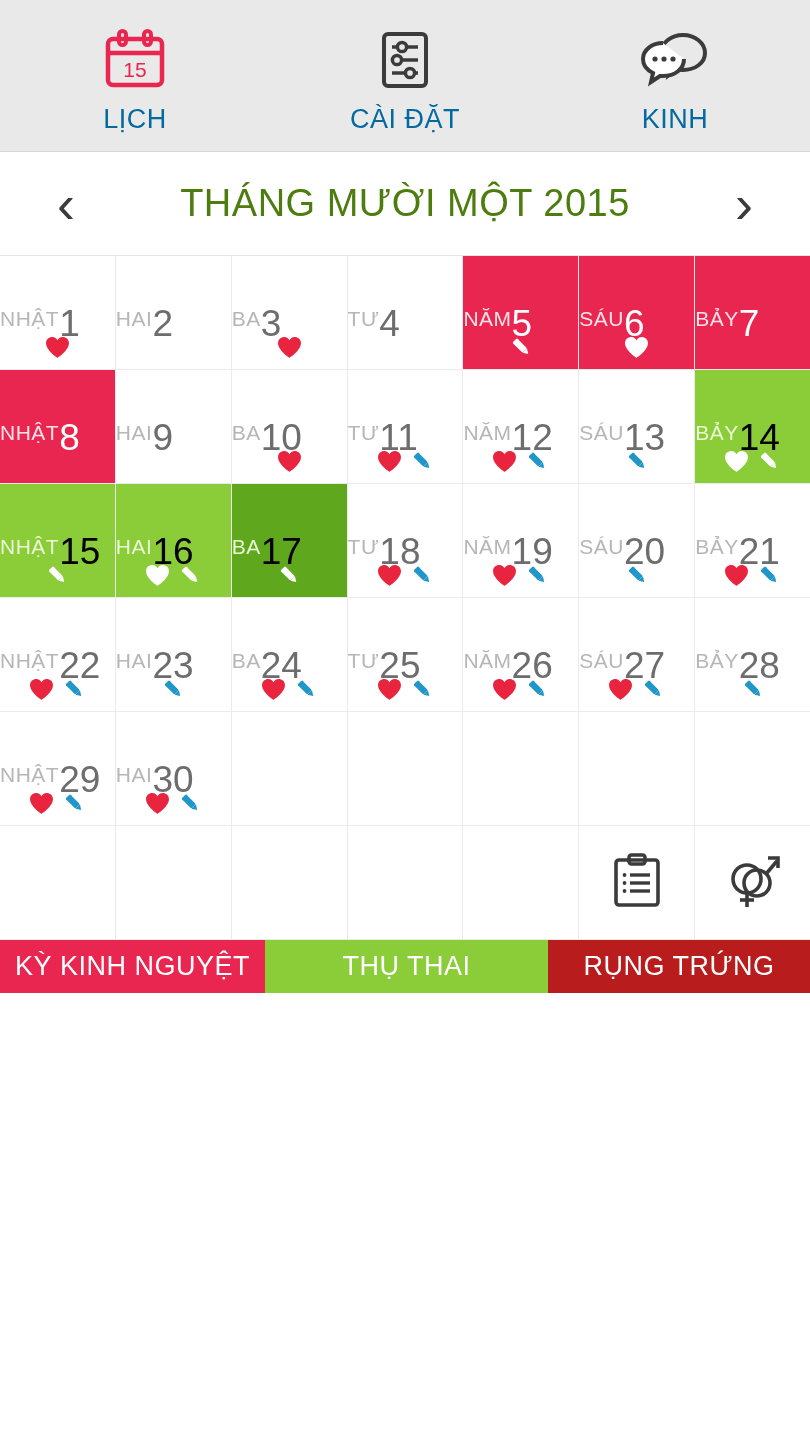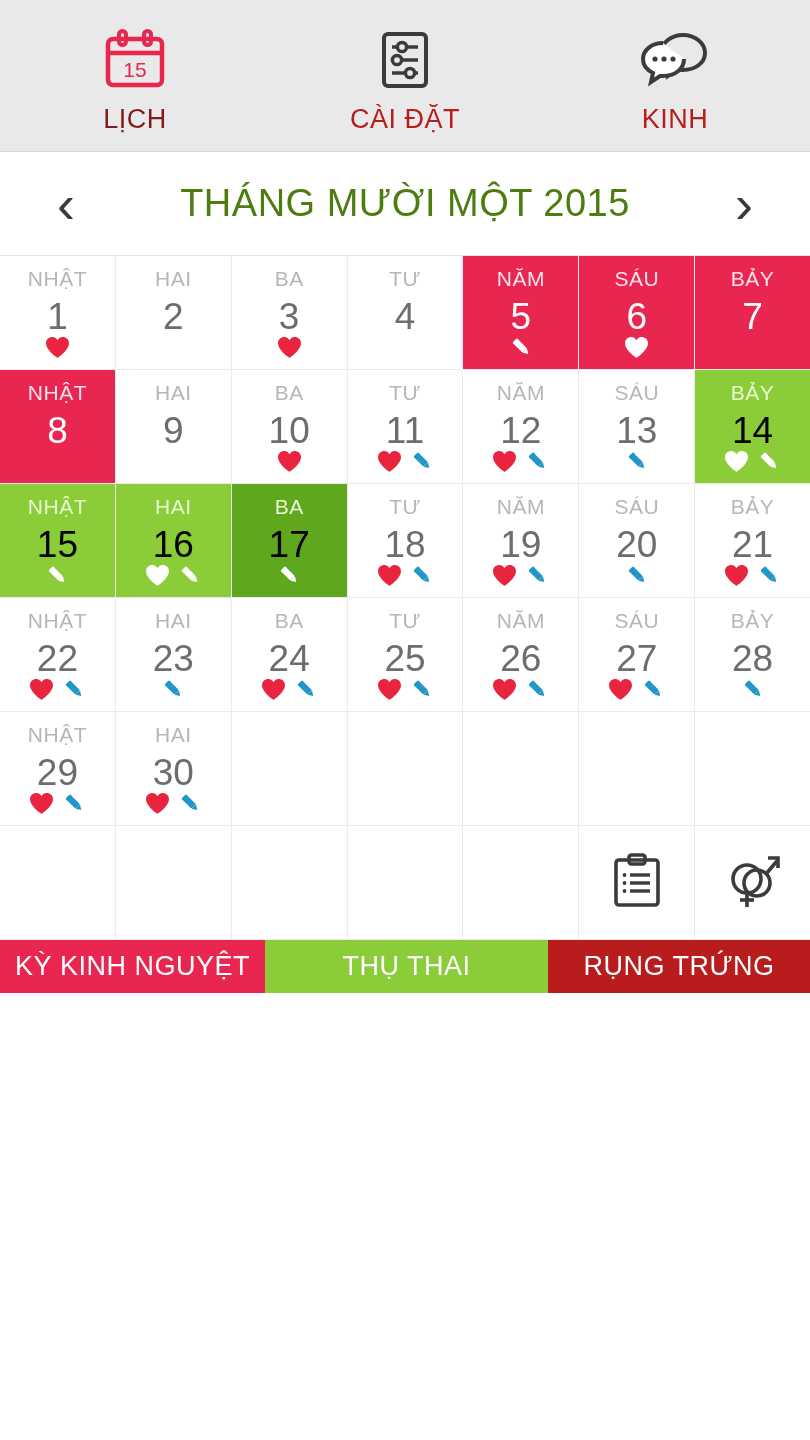--- a/index.html
+++ b/index.html
@@ -30,24 +30,24 @@
   .tab-icon {
     height: 72px;
     display: flex;
     align-items: center;
     justify-content: center;
   }
   .tab-label {
     margin-top: 8px;
     font-size: 27px;
     letter-spacing: 0.5px;
-    color: #b91c1c;
+    color: #0369a1;
     font-family: "Liberation Sans", sans-serif;
   }
-  .tab.active .tab-label { color: #7f1d1d; }
+  .tab.active .tab-label { color: #0369a1; }
 
   
   .month-header {
     width: 810px;
     height: 103px;
     display: flex;
     align-items: center;
     justify-content: space-between;
     padding: 0 38px;
     background: #ffffff;
@@ -81,21 +81,20 @@
     width: 810px;
     height: 114px;
   }
   .day {
     flex: 1 1 0;
     position: relative;
     background: #ffffff;
     border-right: 1px solid #eceaea;
     border-bottom: 1px solid #eceaea;
     display: flex;
-    flex-direction: column;
     align-items: center;
     padding-top: 12px;
   }
   .day:last-child { border-right: none; }
   .day.empty { background: #ffffff; }
 
   .dow {
     font-size: 21px;
     color: #b6b6b6;
     letter-spacing: 0.5px;

